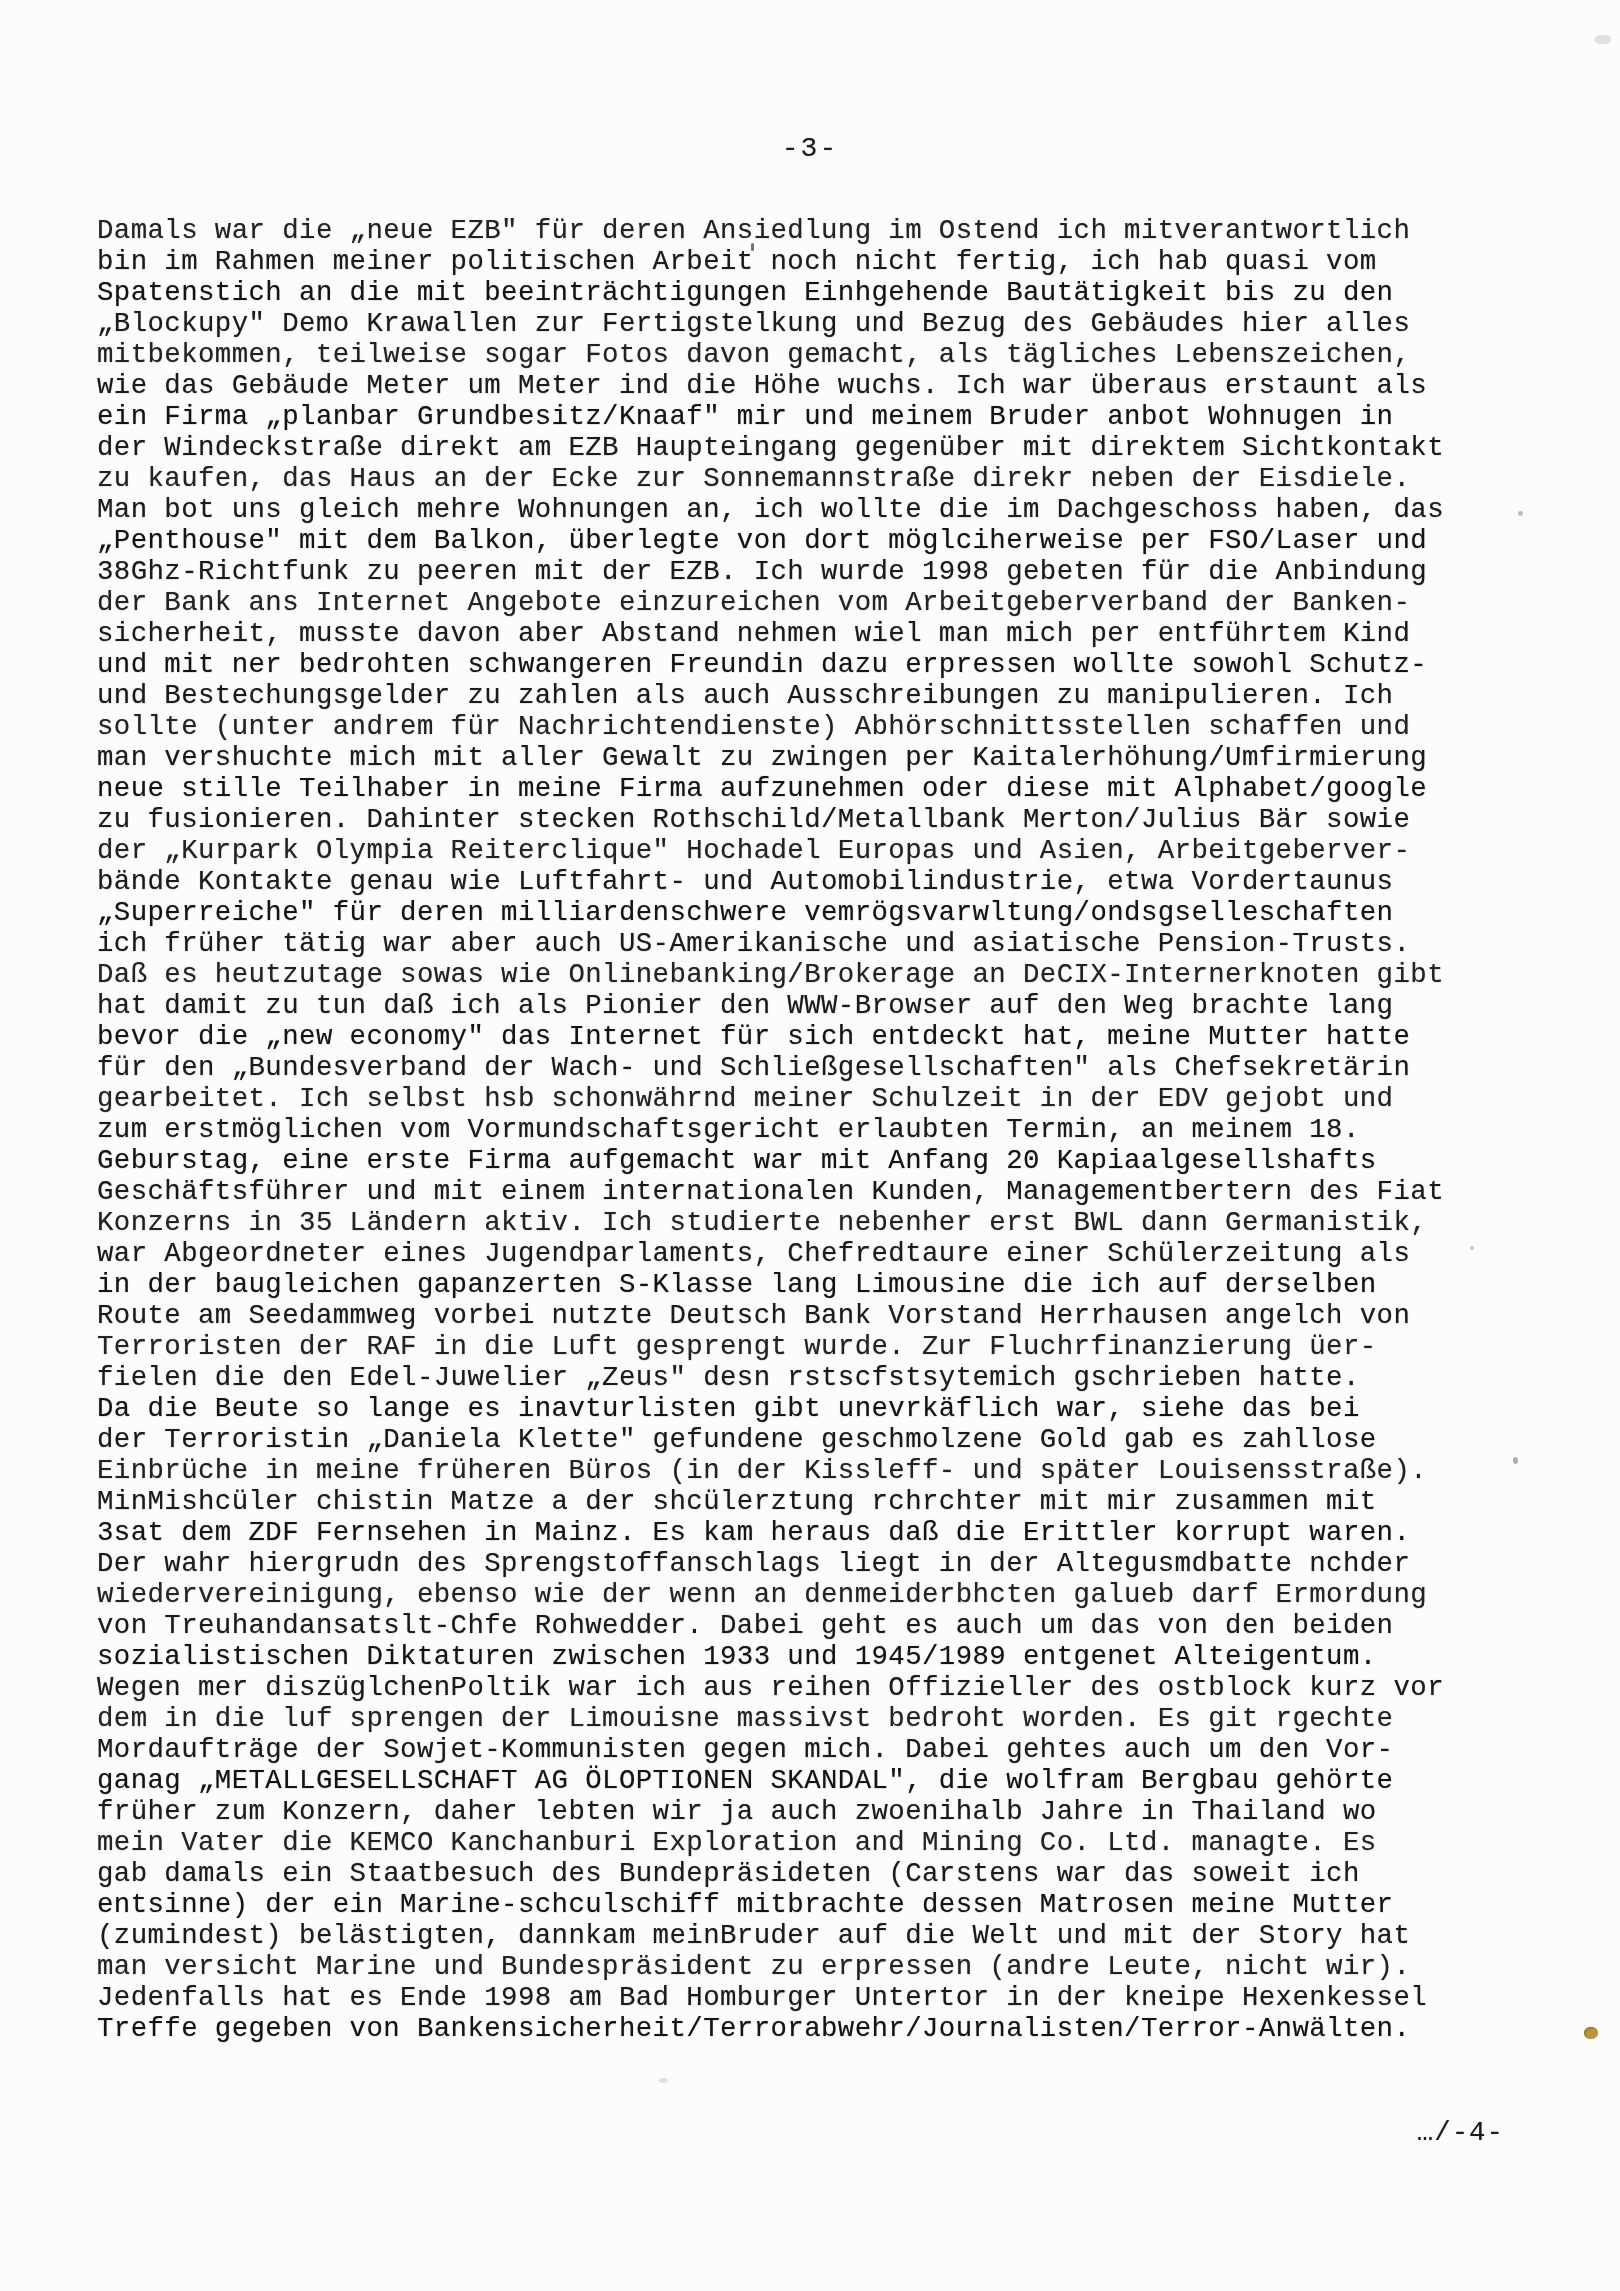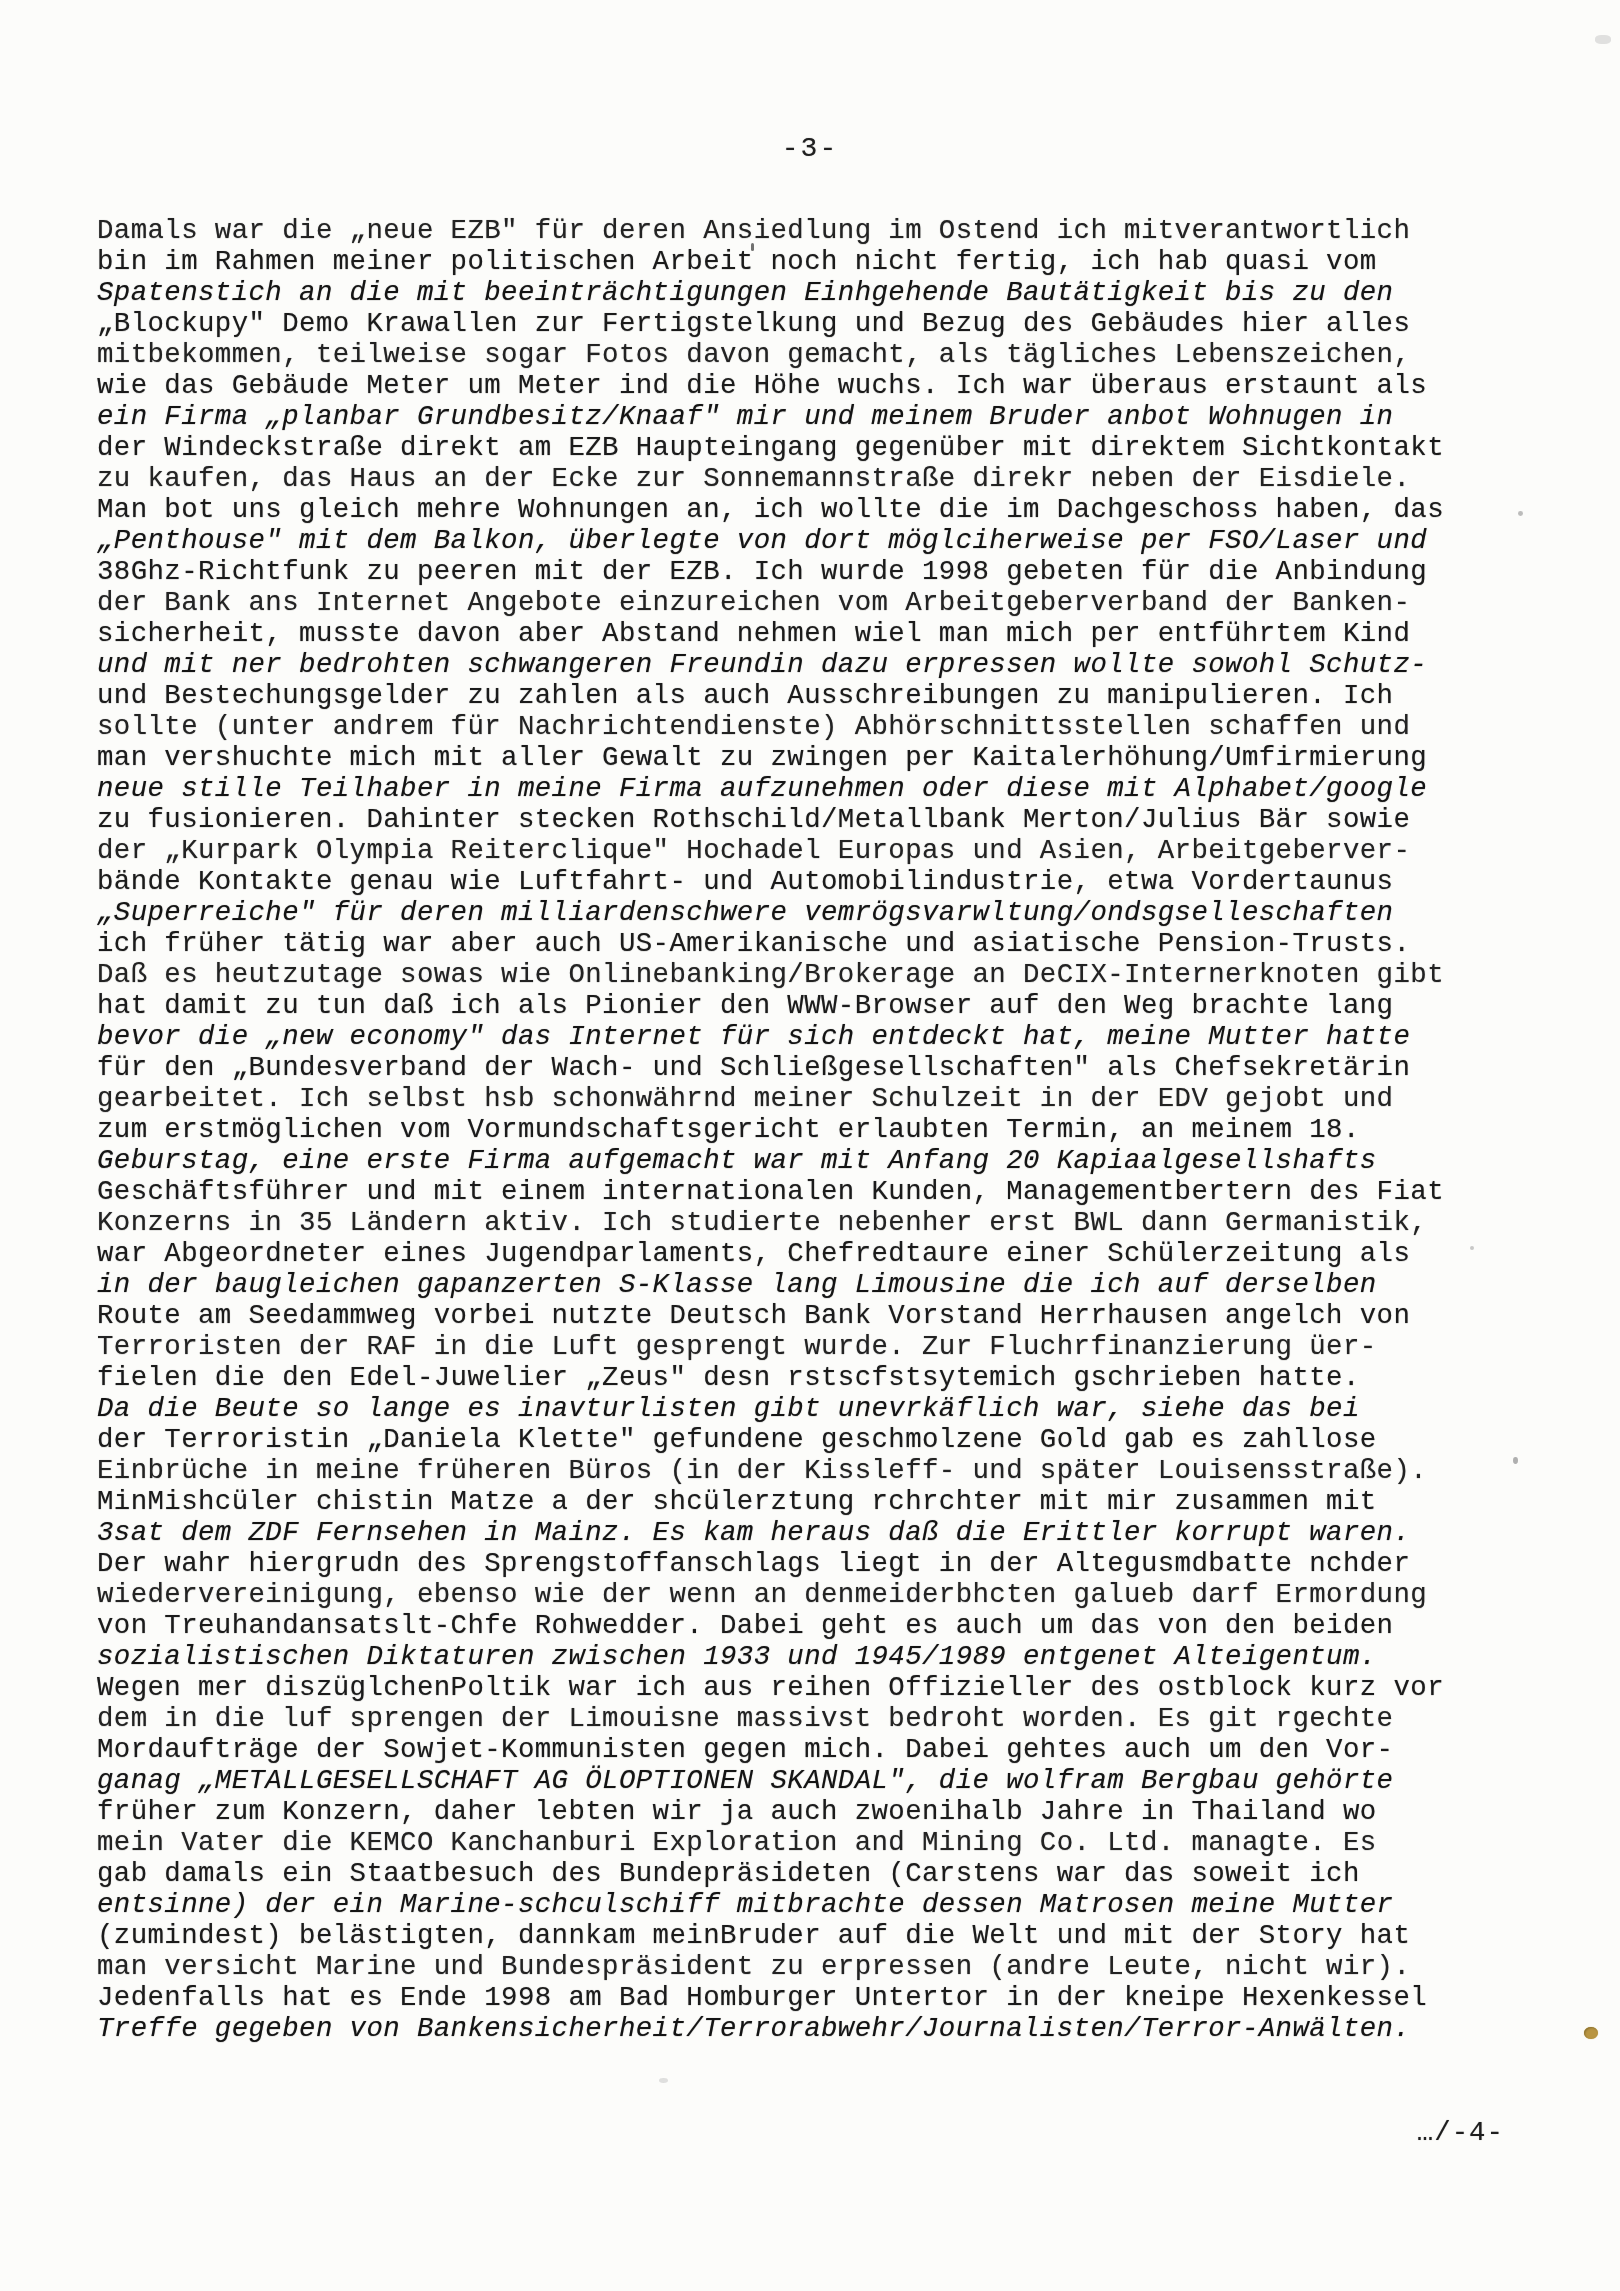--- a/index.html
+++ b/index.html
@@ -20,21 +20,21 @@
   }
   .body-text{
     position:absolute;left:97px;top:215px;width:1392px;
     font-size:27.4px;line-height:31px;letter-spacing:0.4px;
     white-space:pre;
     text-shadow:0 0 1px rgba(25,25,25,.4), 0 1px 0 rgba(60,60,60,.08);
   }
   .line{height:31px;}
   
   .line:nth-child(4n+1){color:#232323;}
-  .line:nth-child(4n+3){color:#141414;font-style:italic;}
+  .line:nth-child(4n+3){color:#141414;}
   .footer-mark{
     position:absolute;top:2117px;right:116px;
     font-size:27.4px;letter-spacing:1px;color:#1e1e1e;
     text-shadow:0 0 1px rgba(25,25,25,.4);
   }
   .speck{position:absolute;border-radius:50%;}
   .speck-yellow{left:1584px;top:2027px;width:13.7px;height:11.8px;background:#b28a2e;box-shadow:inset 1px 1px 2px #7d621c, 0 0 1px #c9a953;opacity:.9;}
   .speck-a{left:1595px;top:35px;width:15.7px;height:8.8px;background:#c9c9c9;opacity:.55;border-radius:40%;}
   .speck-b{left:1513px;top:1457px;width:4.9px;height:6.9px;background:#8f8f8f;opacity:.7;}
   .speck-c{left:1518px;top:511px;width:4.9px;height:4.9px;background:#9a9a9a;opacity:.65;}

